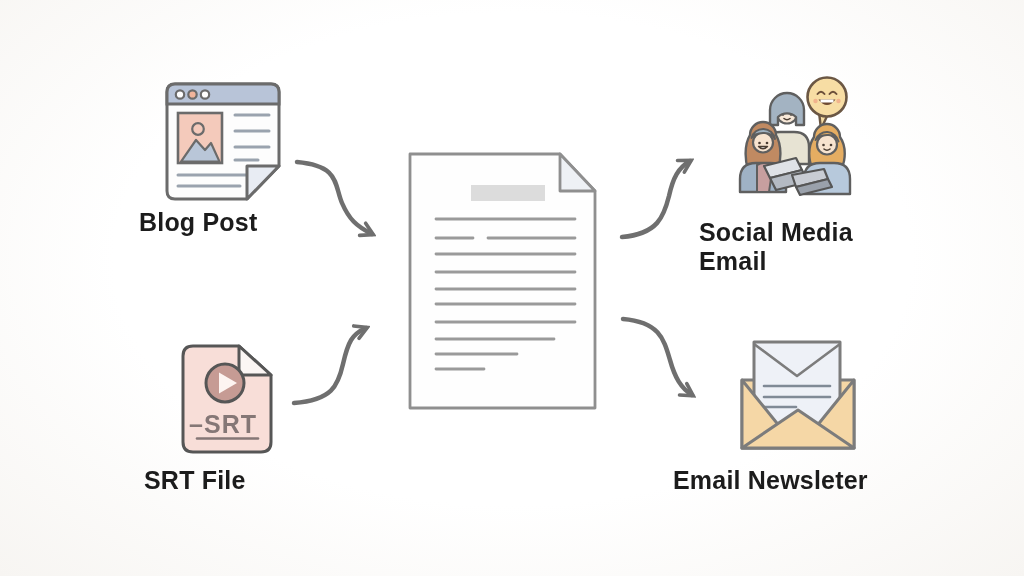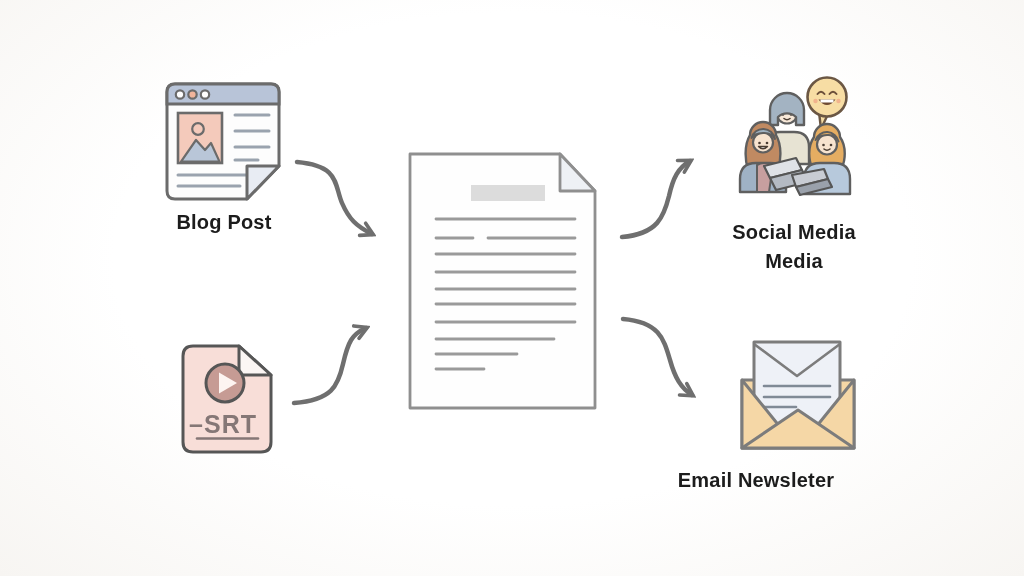--- a/index.html
+++ b/index.html
@@ -3,21 +3,21 @@
 <meta charset="utf-8">
 <style>
   html,body{margin:0;padding:0;background:#e8e8e8;}
   .canvas{
     position:relative;width:1024px;height:576px;overflow:hidden;
     background:radial-gradient(ellipse at 50% 45%, #ffffff 55%, #f7f5f2 100%);
     font-family:"Liberation Sans",sans-serif;
   }
   .node-icon{position:absolute;}
   .label{
-    position:absolute;text-align:center;font-weight:700;font-size:20px;
+    position:absolute;font-weight:700;font-size:25px;
     color:#1c1c1c;letter-spacing:.2px;line-height:29px;
   }
   svg{display:block;}
   .arrow-layer{position:absolute;left:0;top:0;}
 </style>
 </head>
 <body>
 
 <div class="canvas">
 
@@ -57,20 +57,21 @@
   <div class="label" style="left:139px;top:208px;width:170px">Blog Post</div>
 
   <svg class="node-icon" style="left:181px;top:344px" width="92" height="110" viewBox="0 0 92 110">
     <path d="M12 2 H58 L90 31 V98 Q90 108 80 108 H12 Q2 108 2 98 V12 Q2 2 12 2 Z" fill="#f8ded8" stroke="#565656" stroke-width="3" stroke-linejoin="round"></path>
     <path d="M58 2 L90 31 H58 Z" fill="#fbf6f4" stroke="#565656" stroke-width="3" stroke-linejoin="round"></path>
     <circle cx="44" cy="39" r="19" fill="#c69b94" stroke="#565656" stroke-width="3"></circle>
     <path d="M38 28.5 L56 39 L38 49.5 Z" fill="#fdf4f1" stroke-linejoin="round"></path>
     <text x="42" y="89" text-anchor="middle" font-size="25" font-weight="700" letter-spacing="1" fill="#857776">–SRT</text>
     <line x1="16" y1="94.5" x2="77" y2="94.5" stroke="#857776" stroke-width="2.6" stroke-linecap="round"></line>
   </svg>
+  <div class="label" style="left:144px;top:466px;width:166px">SRT File</div>
 
   <svg class="node-icon" style="left:408px;top:152px" width="189" height="258" viewBox="0 0 189 258">
     <path d="M2 2 H152 L187 39 V256 H2 Z" fill="#fefefe" stroke="#8f8f8f" stroke-width="2.8" stroke-linejoin="round"></path>
     <path d="M152 2 L187 39 H152 Z" fill="#eef1f5" stroke="#8f8f8f" stroke-width="2.8" stroke-linejoin="round"></path>
     <rect x="63" y="33" width="74" height="16" fill="#dcdcdc"></rect>
     <g stroke="#9a9a9a" stroke-width="2.8" stroke-linecap="round">
       <line x1="28" y1="67" x2="167" y2="67"></line>
       <line x1="28" y1="86" x2="65" y2="86"></line>
       <line x1="80" y1="86" x2="167" y2="86"></line>
       <line x1="28" y1="102" x2="167" y2="102"></line>
@@ -118,31 +119,31 @@
     <path d="M103.5 66 a12 12 0 0 1 23 1.5 q-1.5 -7 -11.5 -6.5 q-9 .5 -11.5 5 z" fill="#e5ad62" stroke="#5f5f5f" stroke-width="2" stroke-linejoin="round"></path>
     <path d="M92 120 v-15 q0 -16 16 -16 h14 q16 0 16 16 v15 z" fill="#b7c9dc" stroke="#5f5f5f" stroke-width="2.4" stroke-linejoin="round"></path>
 
     <polygon points="52,92 84,84 90,96 58,104" fill="#dfe2e7" stroke="#565656" stroke-width="2.2" stroke-linejoin="round"></polygon>
     <polygon points="58,104 90,96 96,108 64,116" fill="#b4bac3" stroke="#565656" stroke-width="2.2" stroke-linejoin="round"></polygon>
     <polygon points="80,101 112,95 116,105 84,113" fill="#c8ccd3" stroke="#565656" stroke-width="2.2" stroke-linejoin="round"></polygon>
     <polygon points="84,113 116,105 120,113 88,121" fill="#9aa1ab" stroke="#565656" stroke-width="2.2" stroke-linejoin="round"></polygon>
   </svg>
   <div class="label" style="left:699px;top:218px;width:190px">
     <div>Social Media</div>
-    <div>Media</div>
+    <div>Email</div>
   </div>
 
   <svg class="node-icon" style="left:740px;top:336px" width="116" height="116" viewBox="0 0 116 116">
     <rect x="2" y="44" width="112" height="68" fill="#f5d7a6" stroke="#7c7c7c" stroke-width="3" stroke-linejoin="round"></rect>
     <rect x="14" y="6" width="86" height="86" fill="#eef1f7" stroke="#7c7c7c" stroke-width="3" stroke-linejoin="round"></rect>
     <path d="M14 8 L57 40 L100 8" fill="none" stroke="#7c7c7c" stroke-width="2.6" stroke-linejoin="round"></path>
     <g stroke="#808a96" stroke-width="2.6" stroke-linecap="round">
       <line x1="24" y1="50" x2="90" y2="50"></line>
       <line x1="24" y1="61" x2="90" y2="61"></line>
       <line x1="24" y1="71" x2="56" y2="71"></line>
     </g>
     <path d="M2 44 L57 112 L2 112 Z" fill="#f5d7a6" stroke="#7c7c7c" stroke-width="3" stroke-linejoin="round"></path>
     <path d="M114 44 L59 112 L114 112 Z" fill="#f5d7a6" stroke="#7c7c7c" stroke-width="3" stroke-linejoin="round"></path>
     <path d="M2 112 L58 74 L114 112 Z" fill="#f5d7a6" stroke="#7c7c7c" stroke-width="3" stroke-linejoin="round"></path>
   </svg>
-  <div class="label" style="left:633px;top:466px;width:246px">Email Newsleter</div>
+  <div class="label" style="left:673px;top:466px;width:246px">Email Newsleter</div>
 
 </div>
 
 </body></html>

